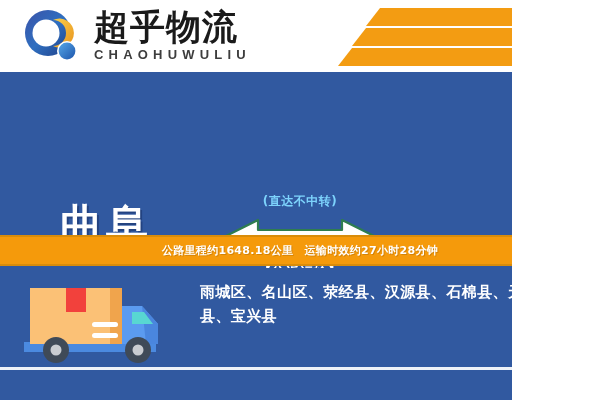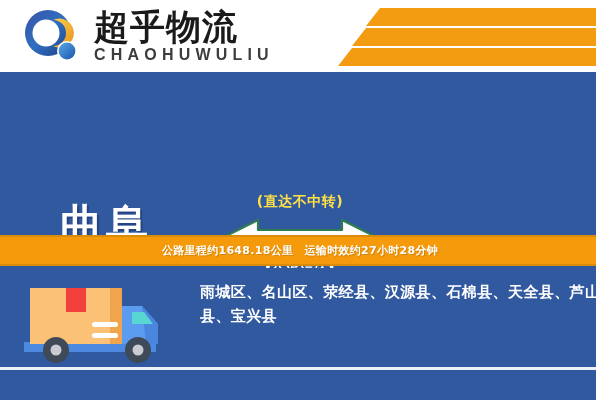--- a/index.html
+++ b/index.html
@@ -5,21 +5,21 @@
   html, body {
     margin: 0;
     padding: 0;
     background: #ffffff;
   }
   body {
     font-family: "Liberation Sans", sans-serif;
   }
   #banner {
     position: relative;
-    width: 596px;
+    width: 512px;
     height: 400px;
     overflow: hidden;
     background: #3159a0;
   }
 
   
   .header {
     position: absolute;
     left: 0; top: 0;
     width: 600px; height: 72px;
@@ -40,21 +40,21 @@
     font-family: "DejaVu Sans", "Liberation Sans", sans-serif;
     font-size: 35px;
     font-weight: bold;
     color: #1a1a1a;
     letter-spacing: 1px;
     line-height: 40px;
     white-space: nowrap;
   }
   .brand-en {
     font-family: "Liberation Sans", sans-serif;
-    font-size: 16px;
+    font-size: 13px;
     font-weight: bold;
     color: #3d3d3d;
     letter-spacing: 5.2px;
     line-height: 14px;
     margin-top: 1px;
     white-space: nowrap;
   }
   .stripes {
     position: absolute;
     right: 0; top: 6px;
@@ -81,23 +81,23 @@
   }
   .city-origin { left: 60px; }
   .city-dest   { left: 382px; }
 
   .note-top {
     position: absolute;
     left: 0; top: 121px;
     width: 600px;
     text-align: center;
     font-family: "DejaVu Sans", "Liberation Sans", sans-serif;
-    font-size: 14px;
-    font-weight: bold;
-    color: #fde047;
+    font-size: 12px;
+    font-weight: bold;
+    color: #7dd3fc;
     letter-spacing: 0.5px;
   }
   .note-bottom {
     position: absolute;
     left: 0; top: 192px;
     width: 600px;
     text-align: center;
     font-family: "DejaVu Sans", "Liberation Sans", sans-serif;
     font-size: 13.5px;
     font-weight: bold;

